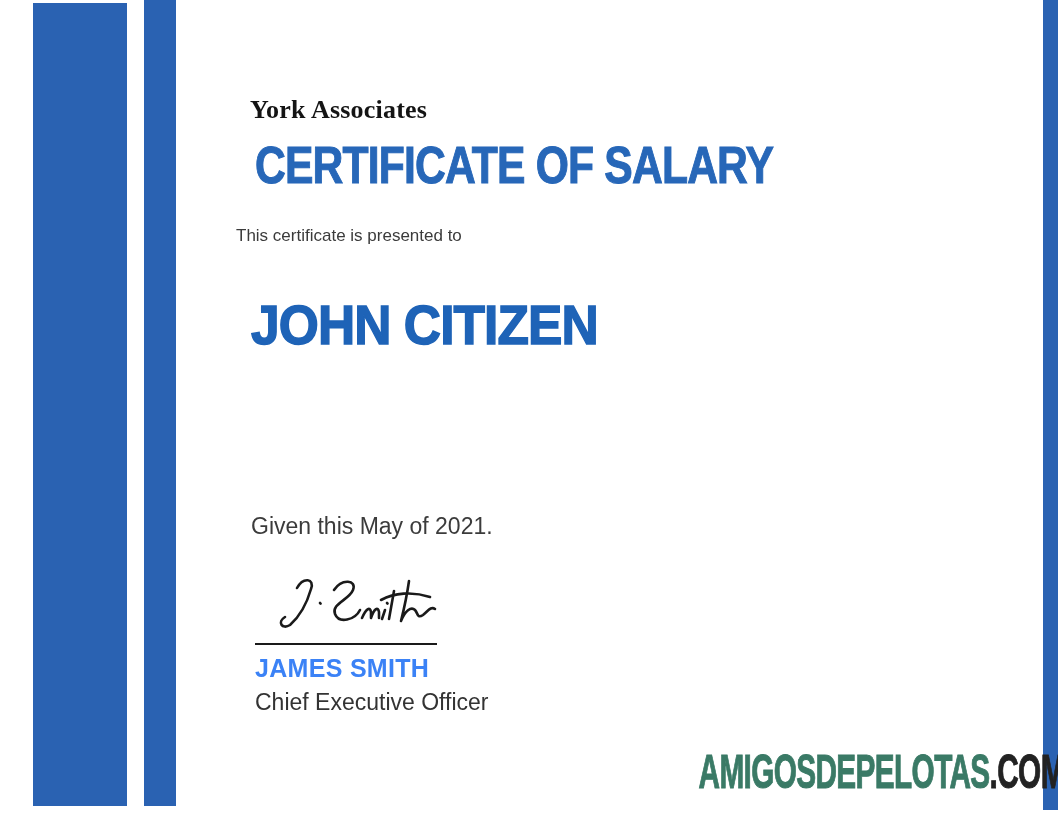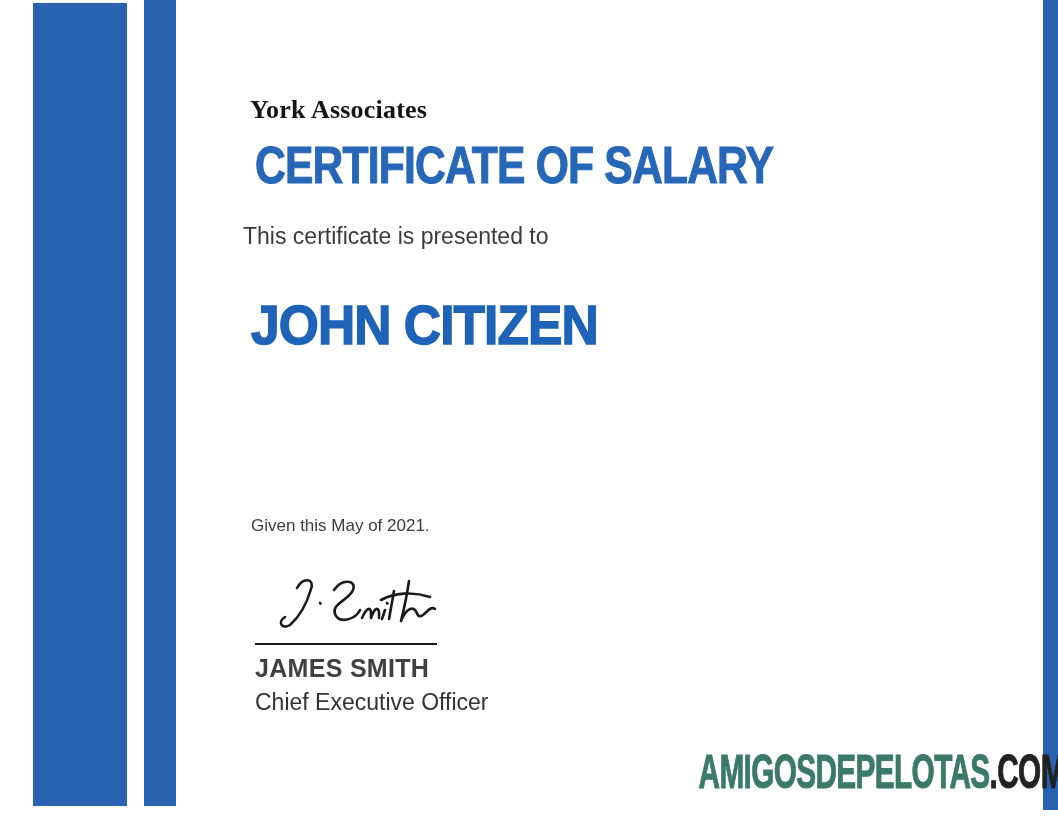--- a/index.html
+++ b/index.html
@@ -36,51 +36,51 @@
   .cert-title{
     position:absolute;left:225px;top:140px;
     font-size:52px;line-height:50px;font-weight:bold;
     color:var(--title-blue);
     letter-spacing:-1px;
     transform:scaleX(0.82);transform-origin:0 50%;
     -webkit-text-stroke:1px var(--title-blue);
     white-space:nowrap;
   }
   .presented{
-    position:absolute;left:213px;top:221px;
-    font-size:23px;line-height:30px;color:var(--body-text);
+    position:absolute;left:206px;top:221px;
+    font-size:17px;line-height:30px;color:var(--body-text);
   }
   .recipient{
     position:absolute;left:221px;top:296px;
     font-size:56px;line-height:58px;font-weight:bold;
     color:var(--name-blue);
     letter-spacing:-1px;
     transform:scaleX(0.92);transform-origin:0 50%;
     -webkit-text-stroke:1.5px var(--name-blue);
     white-space:nowrap;
   }
   .body-text{
     position:absolute;left:221px;top:397px;
     font-size:23px;line-height:35px;color:var(--body-text);
   }
   .date-line{
     position:absolute;left:221px;top:511px;
-    font-size:17px;line-height:30px;color:var(--body-text);
+    font-size:23px;line-height:30px;color:var(--body-text);
   }
   .signature-svg{
     position:absolute;left:240px;top:572px;width:170px;height:62px;
   }
   .signature-line{
     position:absolute;left:225px;top:643px;width:182px;height:2px;
     background:var(--signature-ink);
   }
   .signer-name{
     position:absolute;left:225px;top:653px;
     font-size:25px;line-height:30px;font-weight:bold;
-    color:#404040;letter-spacing:0.3px;
+    color:#3b82f6;letter-spacing:0.3px;
   }
   .signer-title{
     position:absolute;left:225px;top:687px;
     font-size:23px;line-height:30px;color:#333333;text-align:center;
   }
   .watermark{
     position:absolute;right:23px;top:746px;
     font-size:48px;line-height:52px;font-weight:bold;
     letter-spacing:-1px;white-space:nowrap;
     transform:scaleX(0.62);transform-origin:100% 50%;

